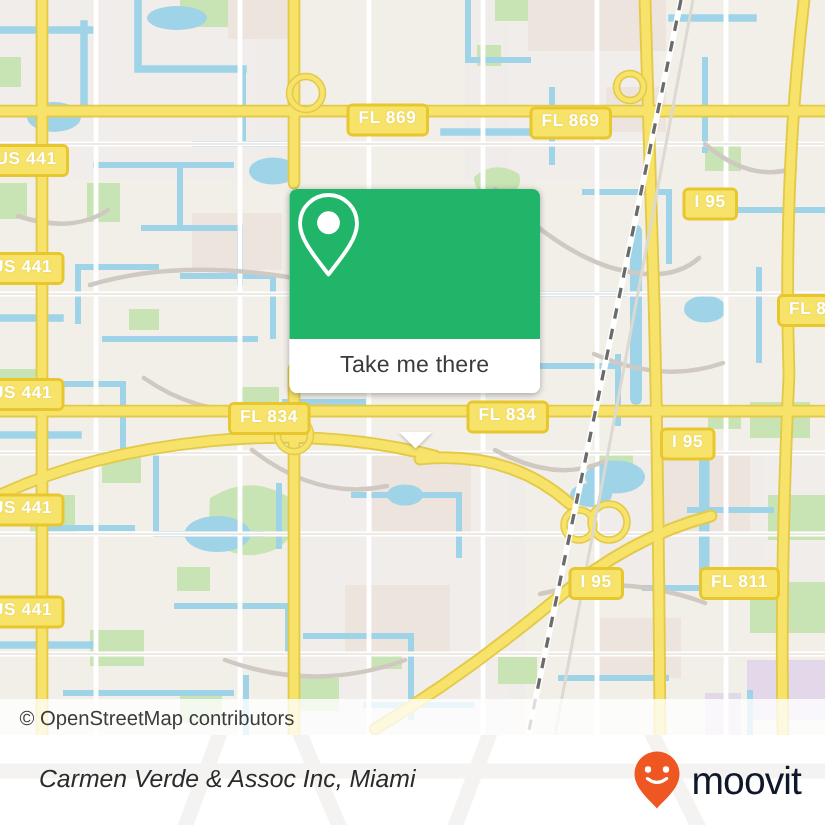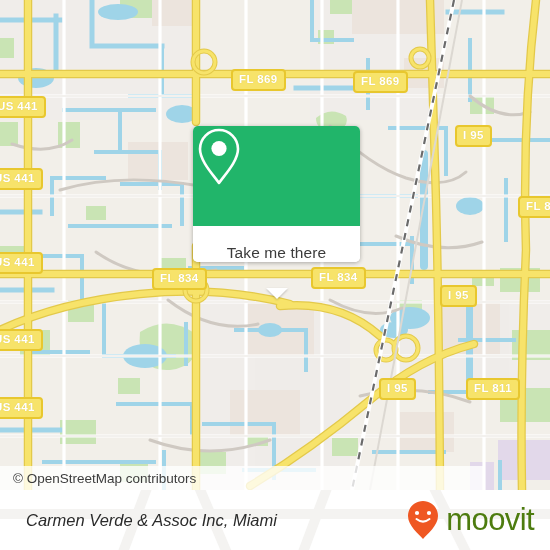--- a/index.html
+++ b/index.html
@@ -49,42 +49,42 @@
   #card-head{
     background:#21b56a;
     height:100px;
     border-radius:5px 5px 0 0;
     display:flex;align-items:center;justify-content:center;
   }
   #card-foot{
     background:#ffffff;
     height:36px;
     border-radius:0 0 5px 5px;
-    display:flex;align-items:flex-end;justify-content:center;
+    display:flex;align-items:center;justify-content:center;
     position:relative;
   }
   #card-foot-label{
     color:#3b3b3b;
     font-size:15.5px;
     letter-spacing:.1px;
   }
   #card-tail{
     position:absolute;
     left:50%;margin-left:-11px;
     top:162px;
     width:0;height:0;
     border-left:11px solid transparent;
     border-right:11px solid transparent;
     border-top:11px solid #ffffff;
     filter:drop-shadow(0 1px 1px rgba(0,0,0,.22));
   }
 
   
   #attrib{
-    position:absolute;left:0;top:466px;width:484px;height:24px;
+    position:absolute;left:0;top:466px;width:550px;height:24px;
     background:rgba(255,255,255,.78);
     display:flex;align-items:center;
   }
   #attrib-text{
     padding-left:13px;
     font-size:13.5px;
     color:#3c3c3c;
   }
 
   
@@ -98,21 +98,21 @@
   }
   #place-name{
     position:absolute;left:26px;top:50%;transform:translateY(-50%);
     font-size:16.5px;color:#2b2b2b;white-space:nowrap;font-style:italic;
   }
   #brand{
     position:absolute;right:16px;top:50%;transform:translateY(-50%);
     display:flex;align-items:center;
   }
   #brand-text{
-    font-size:31px;color:#4d7c0f;letter-spacing:-.6px;margin-left:4px;
+    font-size:26px;color:#0f172a;letter-spacing:-.6px;margin-left:4px;
     font-weight:normal;
   }
 </style>
 </head>
 <body>
 
 <div id="app">
 
   <div id="map">
     <svg width="550" height="490" viewBox="0 0 550 490">

